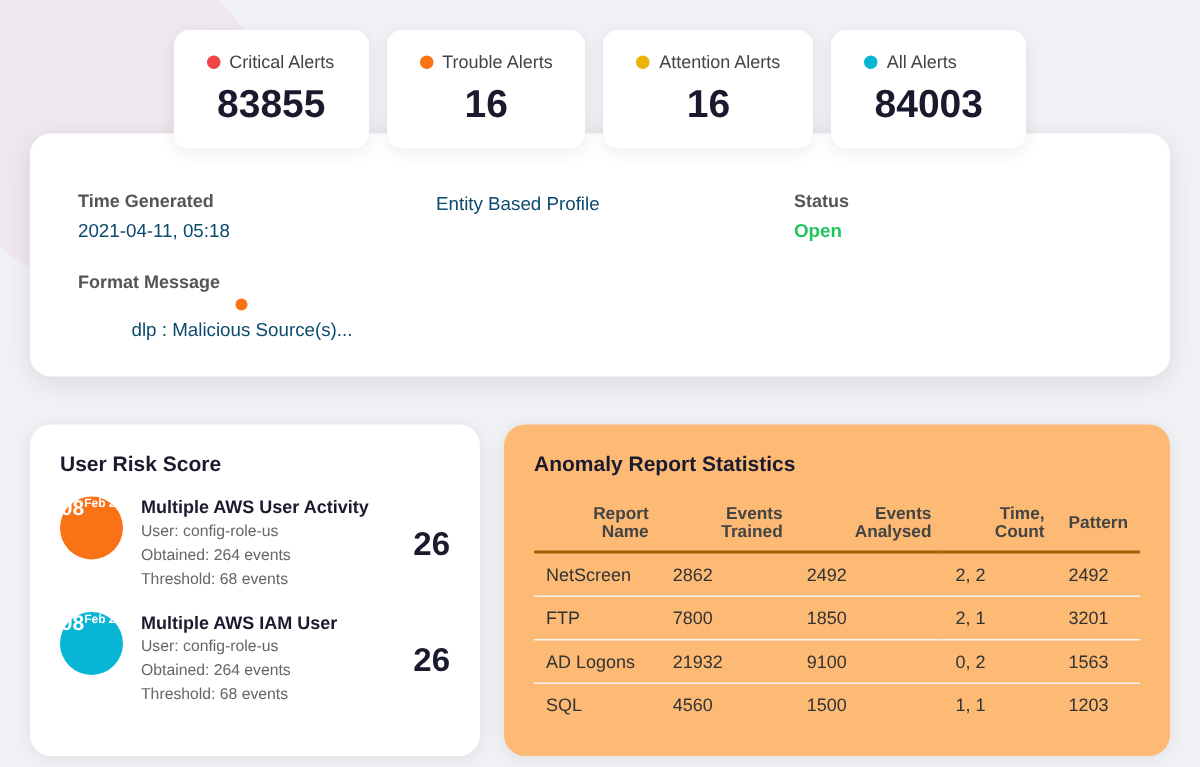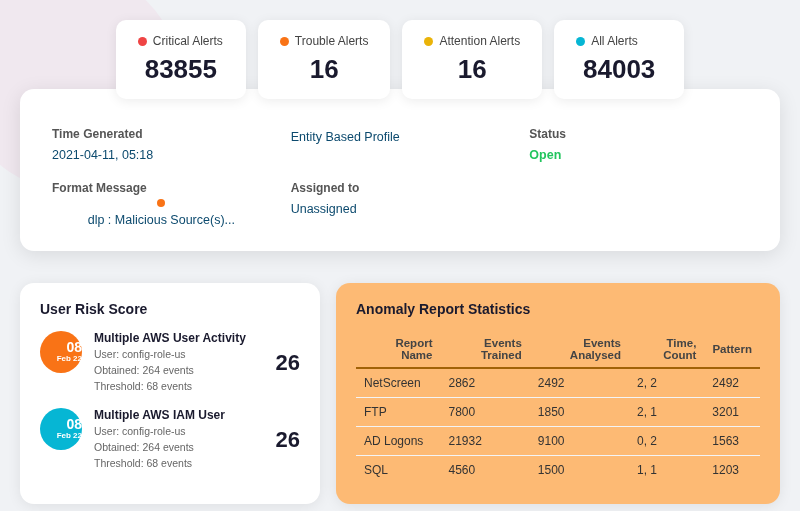--- a/index.html
+++ b/index.html
@@ -132,22 +132,22 @@
       display: flex;
       align-items: flex-start;
       gap: 12px;
       margin-bottom: 14px;
     }
     .risk-badge {
       width: 42px;
       height: 42px;
       border-radius: 50%;
       display: flex;
-      flex-direction: column;
-      align-items: flex-end;
+      flex-direction: row;
+      align-items: flex-start;
       justify-content: center;
       flex-shrink: 0;
       color: #fff;
       font-weight: 700;
     }
     .risk-badge .badge-num {
       font-size: 14px;
       line-height: 1;
     }
     .risk-badge .badge-date {
@@ -266,24 +266,20 @@
       <div class="detail-field">
         <label>Status</label>
         <span class="field-value status-open">Open</span>
       </div>
       <div class="detail-field">
         <label>Format Message</label>
         <div class="format-row">
           <span class="format-dot"></span>
           <span class="field-value">dlp : Malicious Source(s)...</span>
         </div>
-      </div>
-      <div class="detail-field">
-        <label>Assigned to</label>
-        <span class="field-value">Unassigned</span>
       </div>
     </div>
   </div>
 
   <div class="bottom-section">
 
     <div class="risk-card">
       <div class="card-title">User Risk Score</div>
 
       <div class="risk-item">

